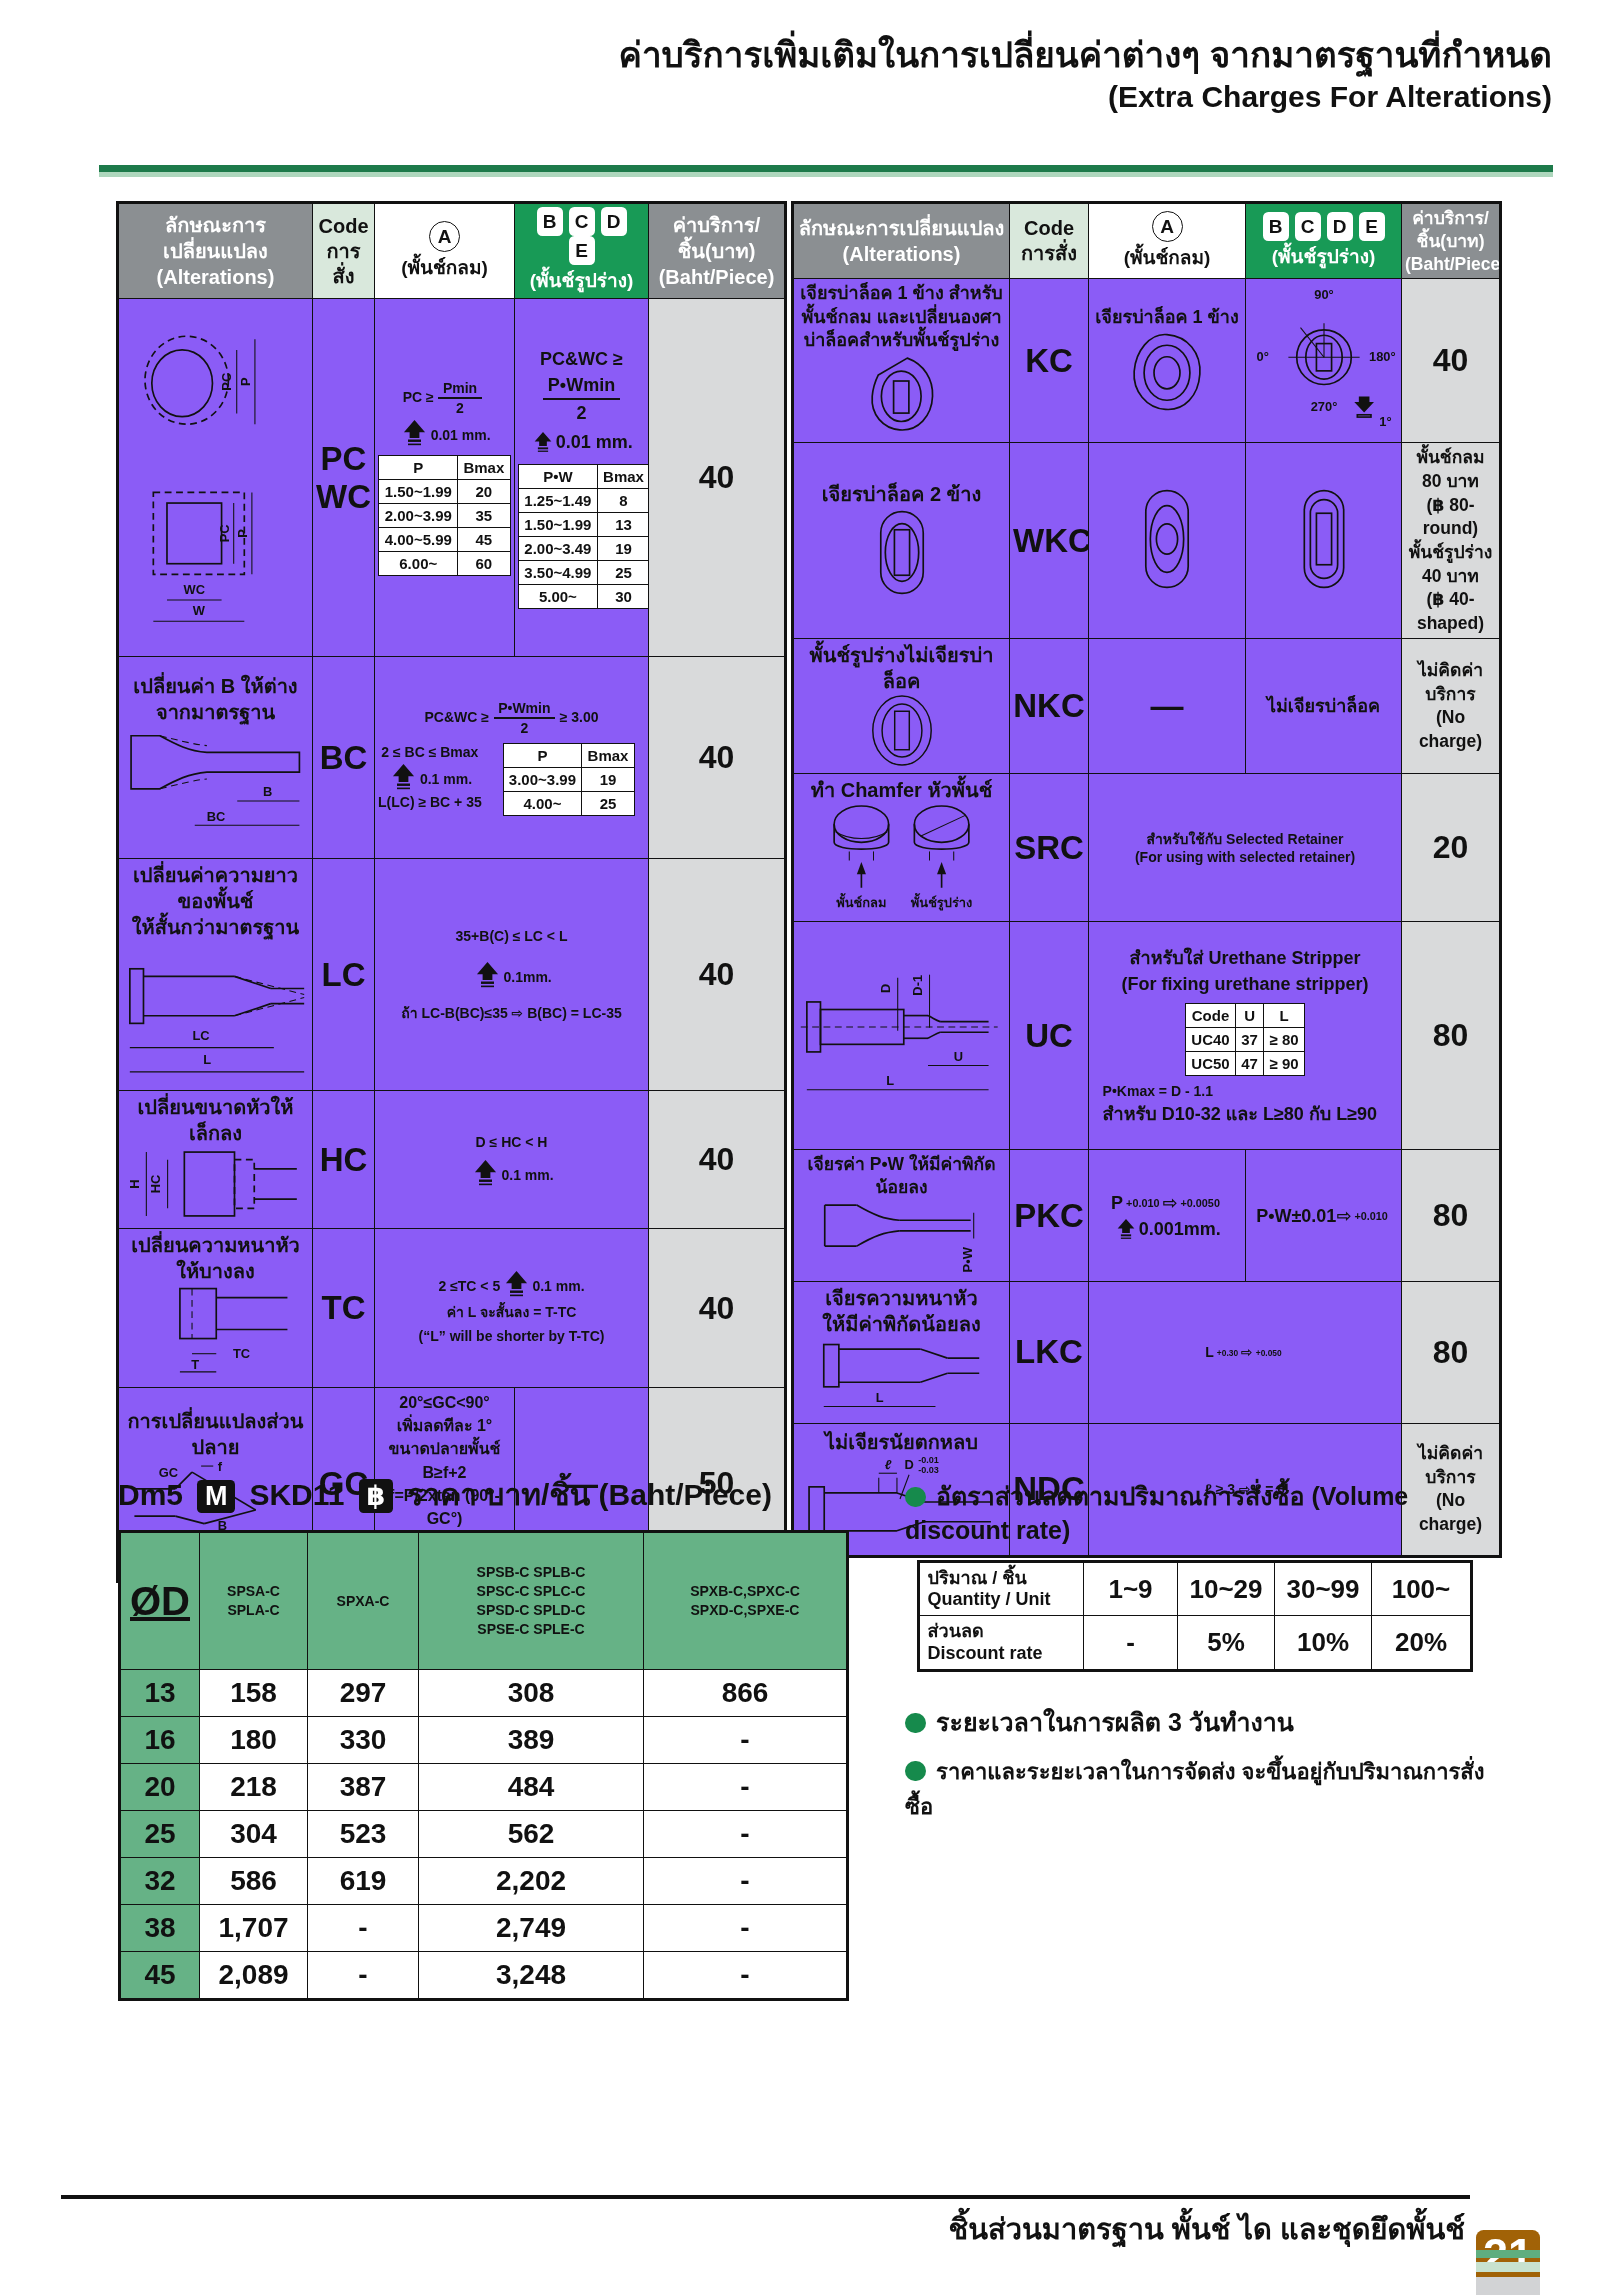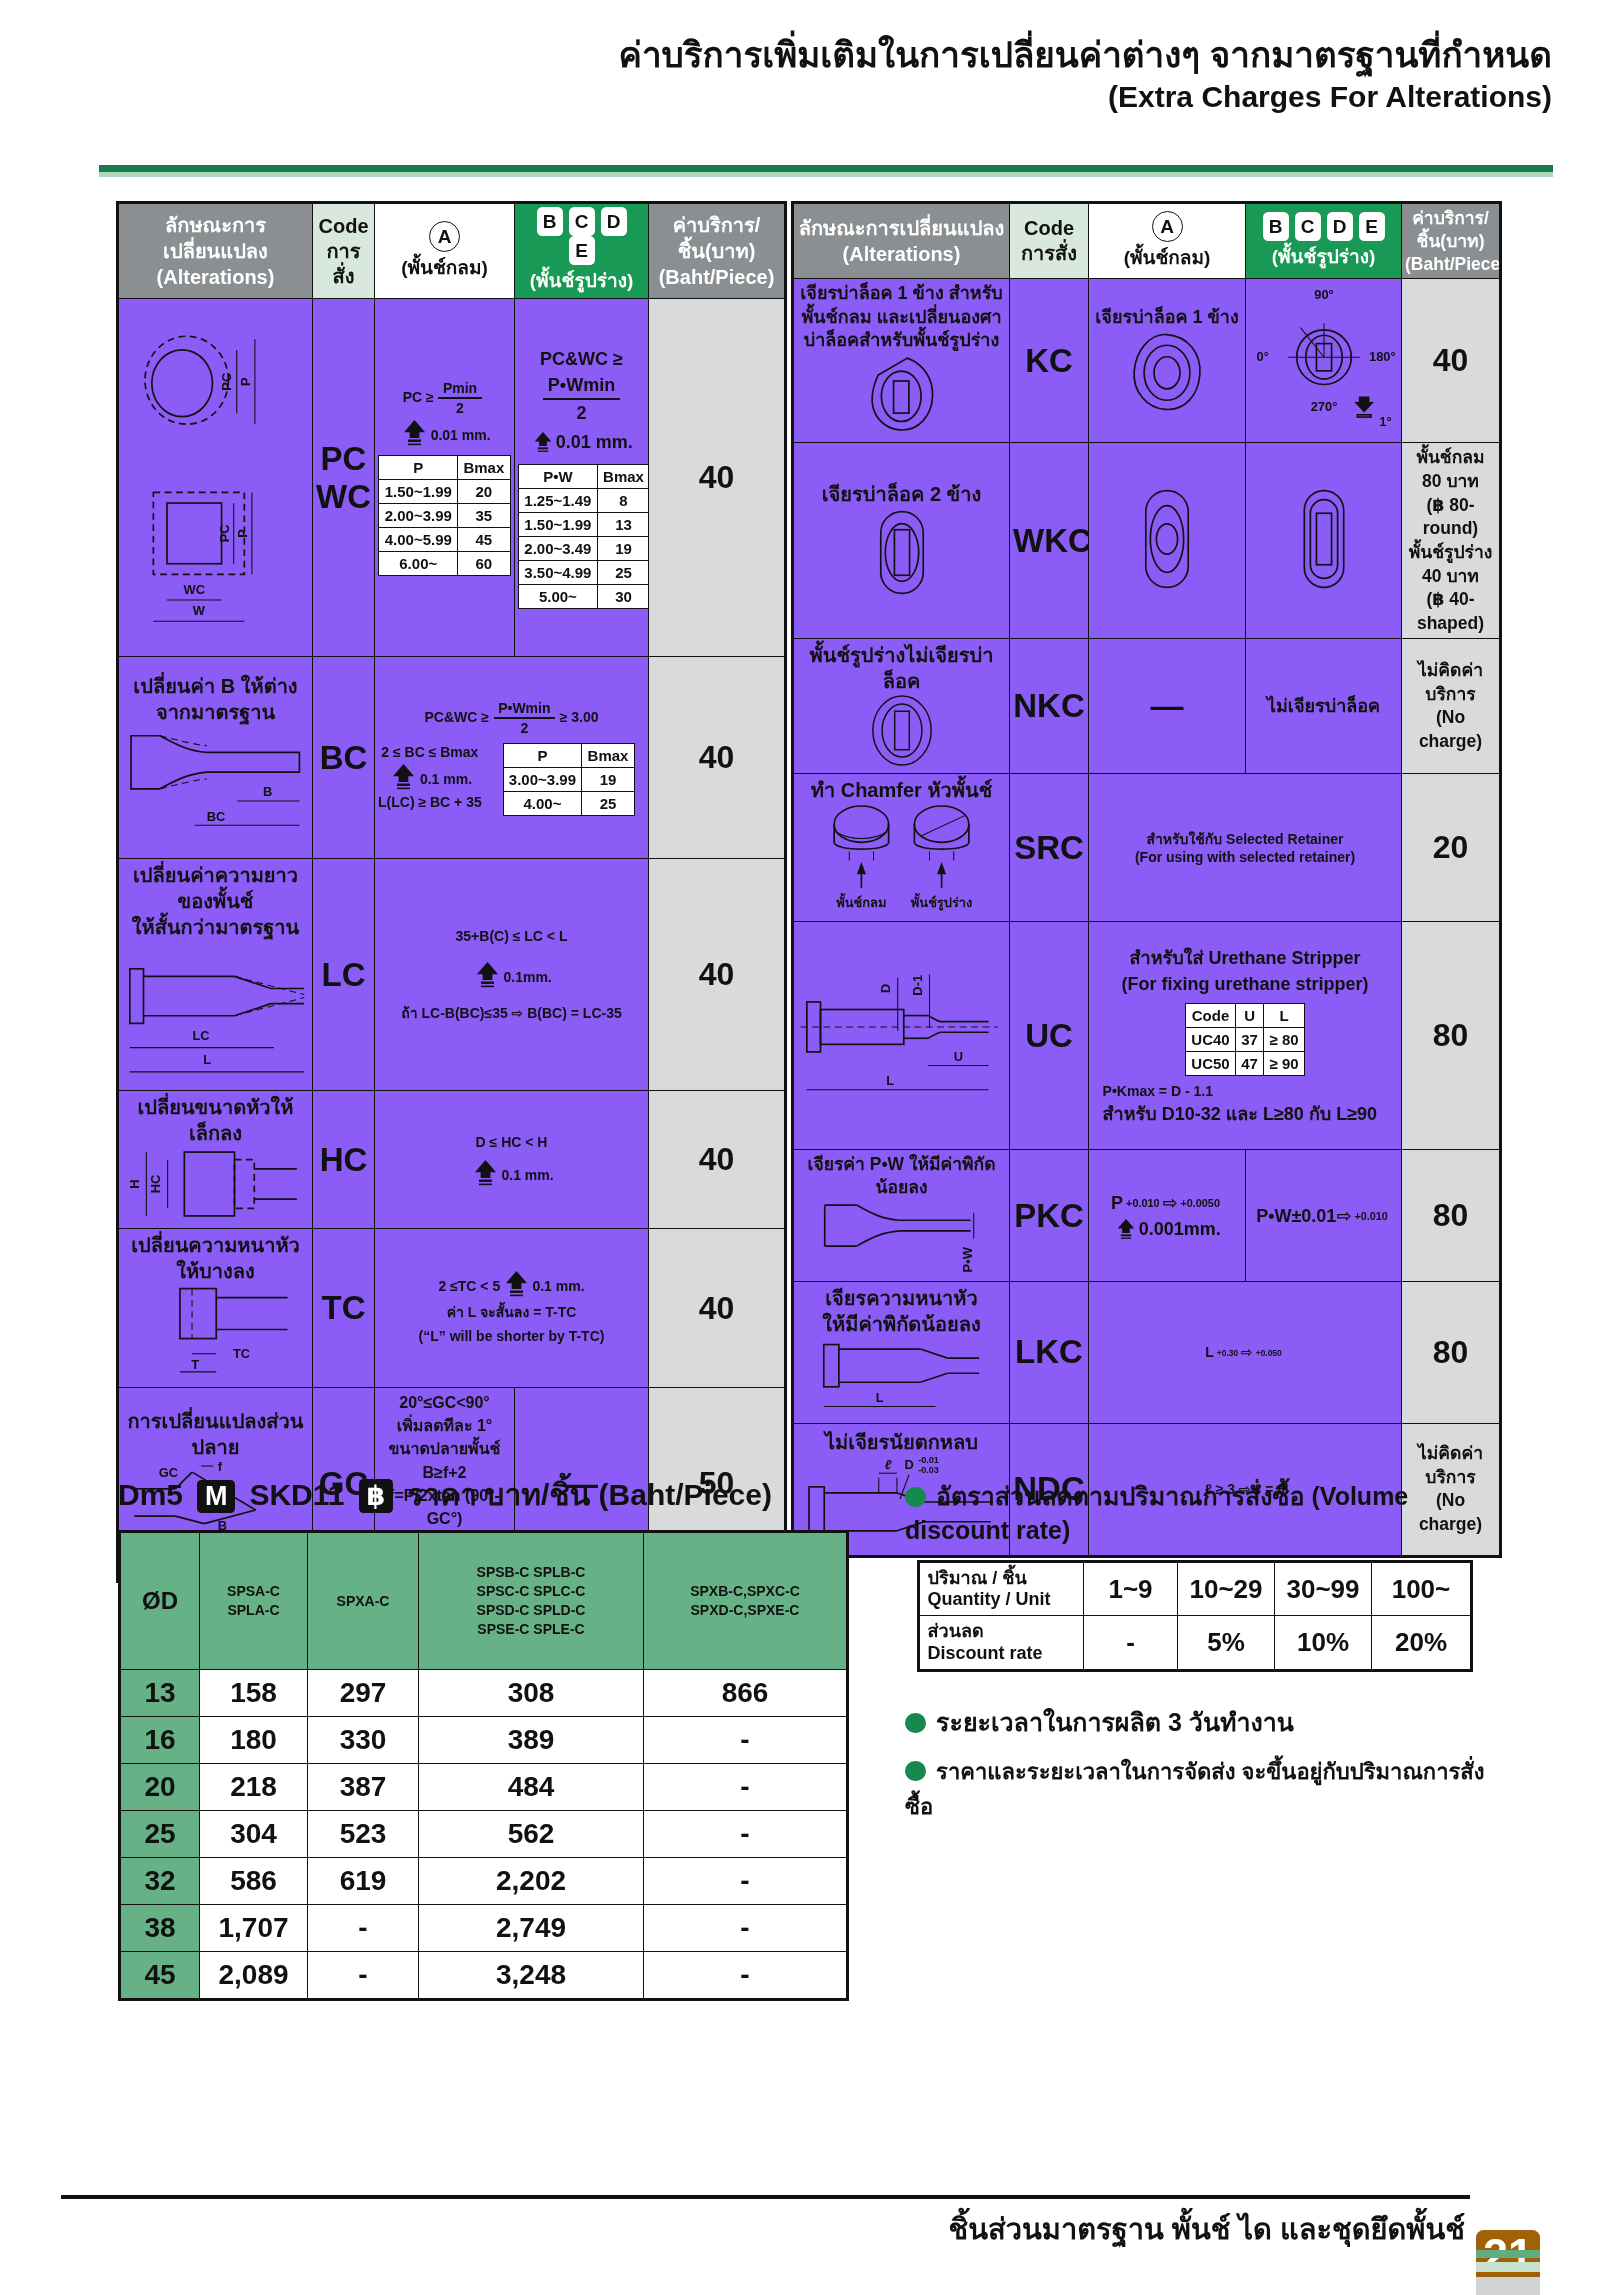--- a/index.html
+++ b/index.html
@@ -44,21 +44,21 @@
   .diag .thin{stroke-width:1.4px;}
   .diag polygon{fill:#111;stroke:none;}
   .diag text{fill:#111;stroke:none;font-family:"Liberation Sans","DejaVu Sans",sans-serif;font-weight:bold;font-size:22px;}
   .diag text.s{font-size:17px;}
   
   .price-section{position:absolute;left:118px;top:1471px;width:733px;}
   .psec-title{font-size:30px;font-weight:bold;margin-bottom:12px;}
   .badge-black{display:inline-block;background:#111;color:#fff;border-radius:4.6px;padding:0.8px 7.6px;margin:0 6px;font-size:27px;font-weight:bold;}
   table.ptab{border-collapse:collapse;table-layout:fixed;border:3px solid #111;background:#fff;width:727px;}
   table.ptab th{background:#66b286;border:1.9px solid #111;font-size:14px;font-weight:bold;line-height:1.35;text-align:center;vertical-align:middle;white-space:pre-line;}
-  table.ptab th:first-child{font-size:24px;}
+  table.ptab th:first-child{font-size:40px;text-decoration:underline;}
   table.ptab td{border:1.9px solid #111;font-size:28px;font-weight:bold;text-align:center;height:44px;}
   table.ptab td:first-child{background:#66b286;}
   
   .notes{position:absolute;left:905px;top:1476px;width:592px;}
   .bullet-line{font-size:25px;font-weight:bold;margin-bottom:7.6px;}
   .bullet-dot{display:inline-block;width:20.5px;height:20.5px;border-radius:50%;background:#168a4c;margin-right:10.6px;vertical-align:-2.3px;}
   table.dtab{border-collapse:collapse;table-layout:fixed;border:3.8px solid #111;background:#fff;margin:15px 0 30px 12px;width:554px;}
   table.dtab th{border:1.9px solid #111;font-size:18px;font-weight:bold;line-height:1.2;text-align:left;padding:4.6px 7.6px;white-space:pre-line;}
   table.dtab td{border:1.9px solid #111;font-size:26px;font-weight:bold;text-align:center;height:44px;}
   .note2{margin-top:26px;}

